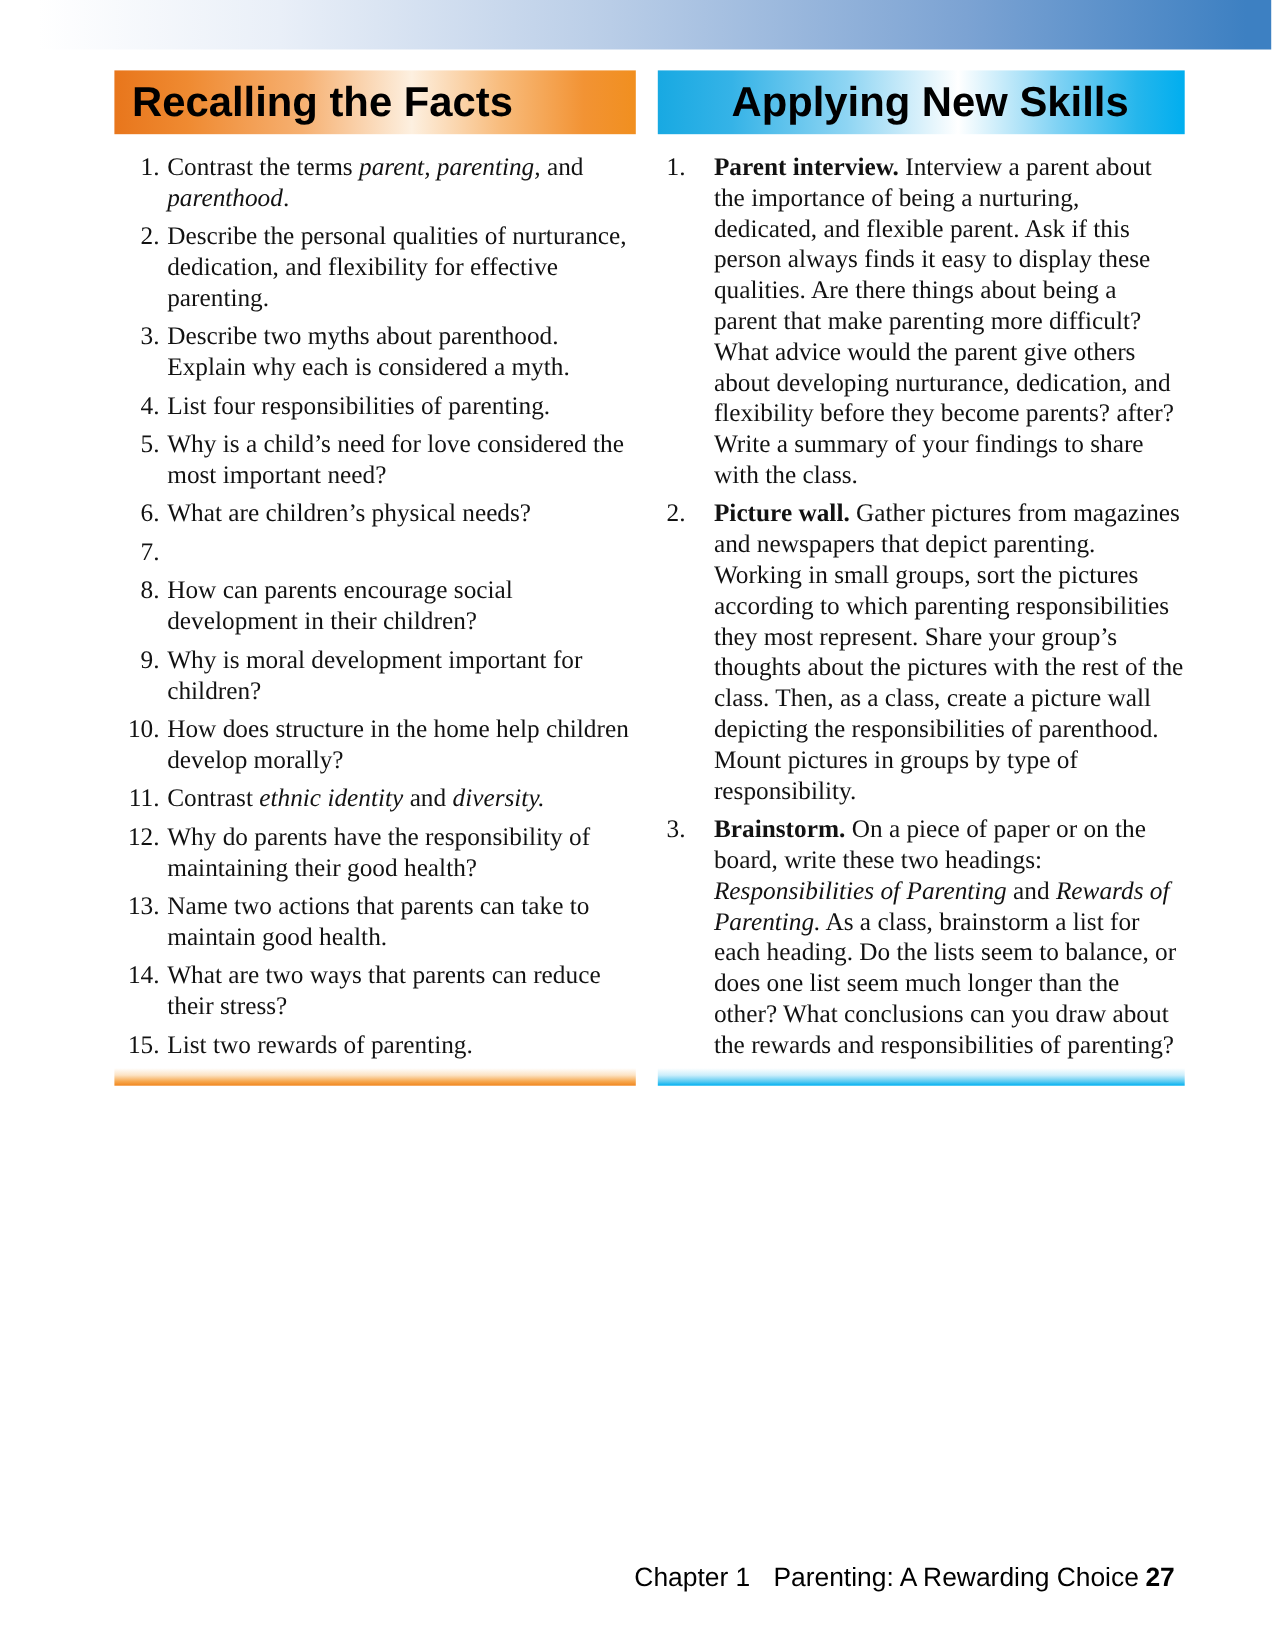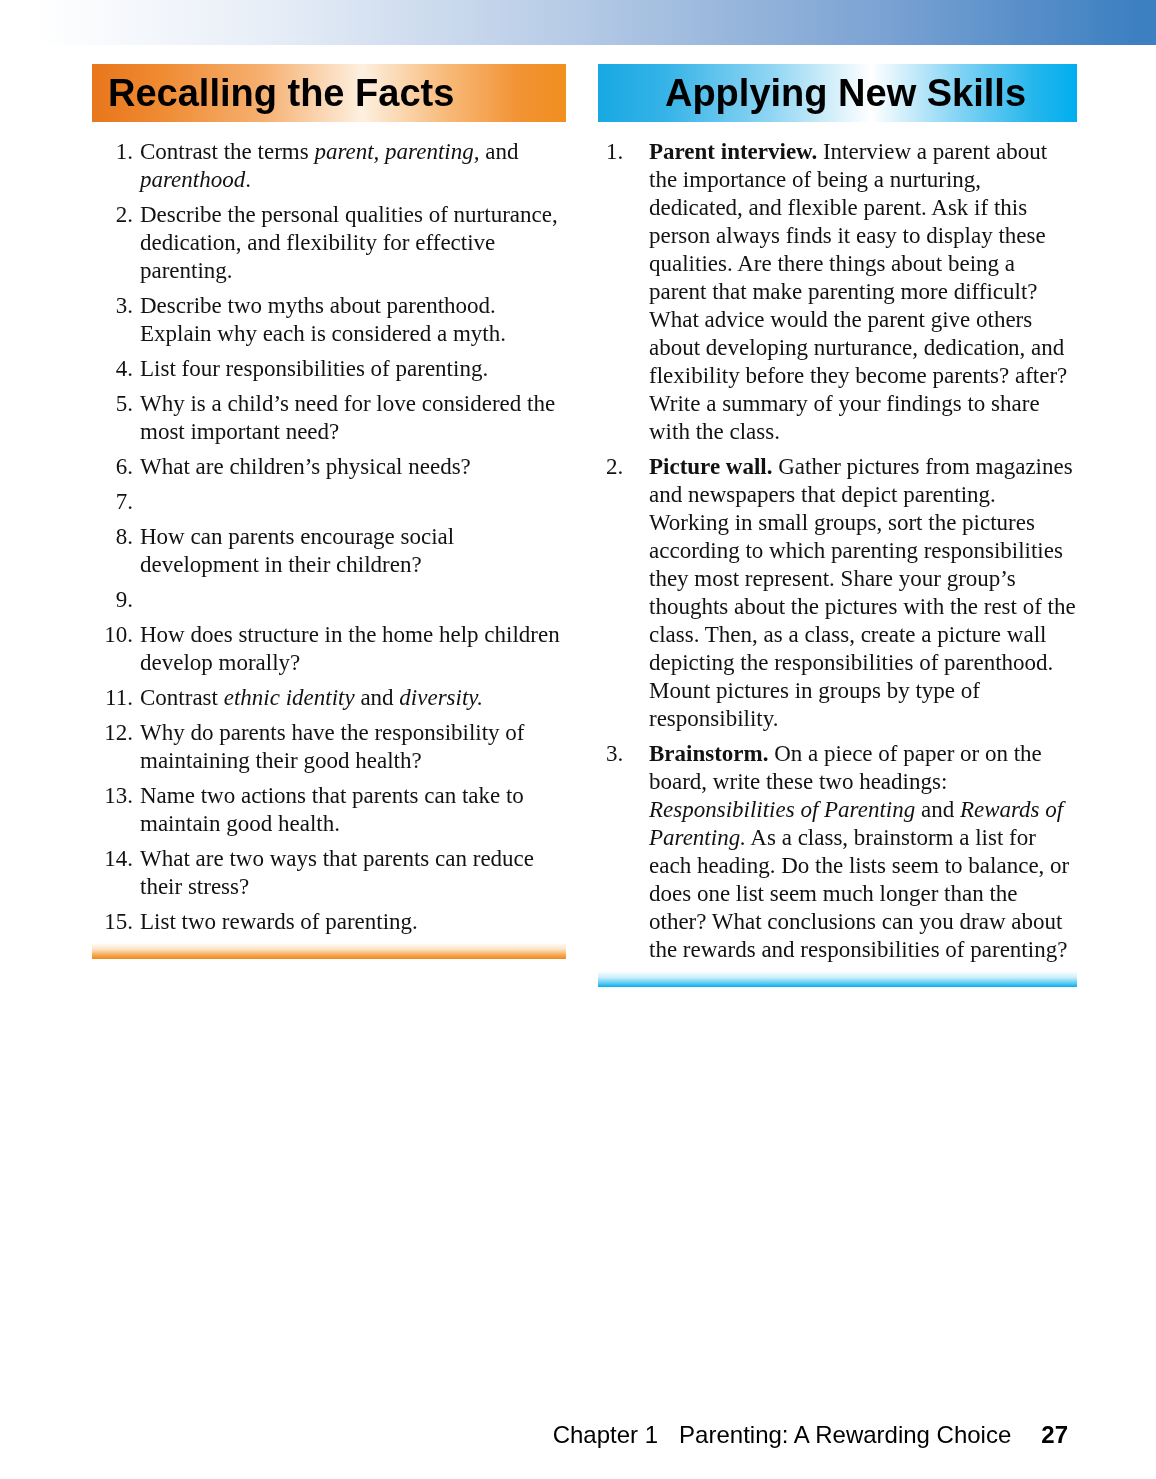--- a/index.html
+++ b/index.html
@@ -11,21 +11,21 @@
     font-family: "Liberation Serif", serif;
     overflow: hidden;
   }
   .top-bar {
     position: absolute;
     top: 0; left: 0;
     width: 1156px; height: 45px;
     background: linear-gradient(90deg, #ffffff 0%, #ffffff 3%, #e9eff8 22%, #b9cde7 48%, #7ca3d3 76%, #3d80c2 98%);
   }
   .col { position: absolute; top: 64px; }
-  .col-left  { left: 92px; width: 474px; }
+  .col-left  { left: 104px; width: 474px; }
   .col-right { left: 598px; width: 479px; }
   .hdr {
     margin: 0 0 16px 0;
     height: 58px;
     line-height: 58px;
     padding-left: 16px;
     font-family: "Liberation Sans", sans-serif;
     font-weight: bold;
     font-size: 38px;
     color: #000000;
@@ -62,21 +62,21 @@
   .footer {
     position: absolute;
     top: 1421px;
     right: 88px;
     font-family: "Liberation Sans", sans-serif;
     font-size: 24px;
     color: #000000;
     white-space: nowrap;
   }
   .footer .gap { margin-left: 21px; text-align: right; }
-  .footer .pgnum { font-weight: bold; margin-left: 30px; }
+  .footer .pgnum { font-weight: bold; margin-left: 6px; }
 </style>
 </head>
 <body>
 
 <div class="page">
 
   <div class="top-bar"></div>
 
   <section class="col col-left">
     <h2 class="hdr hdr-orange">Recalling the Facts</h2>
@@ -107,20 +107,21 @@
         </div>
         <div class="q-item">
           <span class="q-num">7.</span>
         </div>
         <div class="q-item">
           <span class="q-num">8.</span>
           <div class="q-text"><span>How can parents encourage social development in their children?</span></div>
         </div>
         <div class="q-item">
           <span class="q-num">9.</span>
+          <div class="q-text"><span>Why is moral development important for children?</span></div>
         </div>
         <div class="q-item">
           <span class="q-num">10.</span>
           <div class="q-text"><span>How does structure in the home help children develop morally?</span></div>
         </div>
         <div class="q-item">
           <span class="q-num">11.</span>
           <div class="q-text"><span>Contrast </span><span class="it">ethnic identity</span><span> and </span><span class="it">diversity.</span></div>
         </div>
         <div class="q-item">

